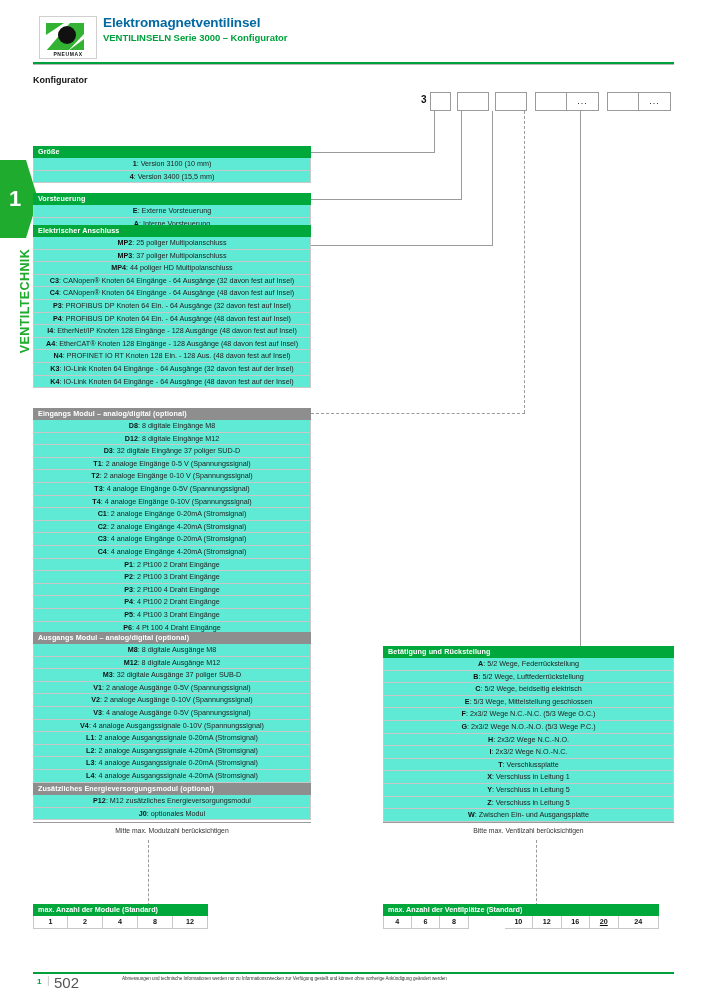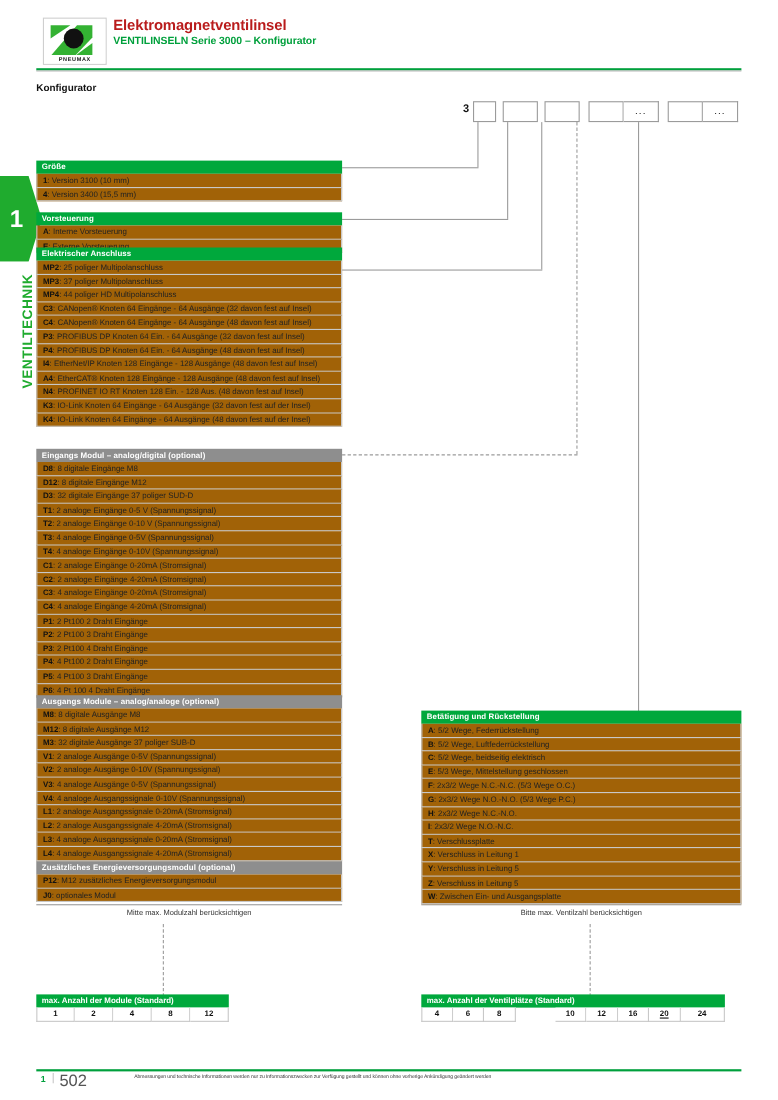--- a/index.html
+++ b/index.html
@@ -11,21 +11,21 @@
   }
   
   #header{position:absolute;left:0;top:0;width:707px;height:70px;}
   #logo{position:absolute;left:39px;top:16px;width:56px;height:41px;
         border:1px solid #cfcfcf;background:#fff;overflow:hidden;}
   #logo .sw{position:absolute;left:0;top:0;width:56px;height:41px;}
   #logo .lbl{position:absolute;left:0;bottom:1px;width:56px;text-align:center;
         font-size:5px;font-weight:bold;letter-spacing:.6px;color:#111;
         font-family:"Liberation Sans",sans-serif;}
   #title{position:absolute;left:103px;top:15px;font-size:13.5px;font-weight:bold;
-         letter-spacing:-.1px;color:#b91c1c;}
+         letter-spacing:-.1px;color:#0369a1;}
   #subtitle{position:absolute;left:103px;top:32px;font-size:9.5px;font-weight:bold;
             color:#00a03c;letter-spacing:-.05px;}
   #hdr-rule{position:absolute;left:33px;top:62px;width:641px;height:2px;background:#00a03c;}
   #hdr-rule2{position:absolute;left:33px;top:64px;width:641px;height:1px;background:#b8b8b8;}
 
   
   #tab-arrow{position:absolute;left:0;top:160px;width:38px;height:78px;
      background:#1fab2e;clip-path:polygon(0 0,26px 0,38px 39px,26px 78px,0 78px);}
   #tab-num{position:absolute;left:0;top:160px;width:30px;height:78px;
      line-height:78px;text-align:center;color:#fff;font-size:22px;font-weight:bold;}
@@ -52,21 +52,21 @@
   .dashh{position:absolute;height:0;border-top:1px dashed #9b9b9b;}
 
   
   .tbl{position:absolute;box-sizing:border-box;}
   .th{box-sizing:border-box;height:12px;line-height:12px;padding:0 5px;
       font-size:7.2px;font-weight:bold;color:#fff;letter-spacing:.1px;}
   .th.green{background:#00a83c;}
   .th.gray{background:#8e8e8e;}
   .tr{box-sizing:border-box;height:12.6px;line-height:12.2px;padding:0 5px;
       font-size:7.2px;color:#222;border:1px solid #c8c8c8;border-top:none;
-      background:#a16207;white-space:nowrap;overflow:hidden;}
+      background:#5eead4;white-space:nowrap;overflow:hidden;text-align:center;}
   .tr b{font-weight:bold;color:#111;}
   .tbl .tr:first-of-type{border-top:none;}
 
   
   .note{position:absolute;font-size:6.8px;color:#333;text-align:center;}
 
   
   .cnt{position:absolute;}
   .cnt .ch{box-sizing:border-box;height:12px;line-height:12px;padding:0 5px;
       font-size:7.2px;font-weight:bold;color:#fff;background:#00a83c;}
@@ -143,22 +143,22 @@
 <div class="ln lnh" style="left:383px;top:822px;width:291px;"></div>
 
 <div class="tbl" style="left:33px;top:146px;width:278px;">
   <div class="th green">Größe</div>
   <div class="tr"><b>1</b><span>: Version 3100 (10 mm)</span></div>
   <div class="tr"><b>4</b><span>: Version 3400 (15,5 mm)</span></div>
 </div>
 
 <div class="tbl" style="left:33px;top:193px;width:278px;">
   <div class="th green">Vorsteuerung</div>
+  <div class="tr"><b>E</b><span>: Externe Vorsteuerung</span></div>
   <div class="tr"><b>A</b><span>: Interne Vorsteuerung</span></div>
-  <div class="tr"><b>E</b><span>: Externe Vorsteuerung</span></div>
 </div>
 
 <div class="tbl" style="left:33px;top:225px;width:278px;">
   <div class="th green">Elektrischer Anschluss</div>
   <div class="tr"><b>MP2</b><span>: 25 poliger Multipolanschluss</span></div>
   <div class="tr"><b>MP3</b><span>: 37 poliger Multipolanschluss</span></div>
   <div class="tr"><b>MP4</b><span>: 44 poliger HD Multipolanschluss</span></div>
   <div class="tr"><b>C3</b><span>: CANopen® Knoten 64 Eingänge - 64 Ausgänge (32 davon fest auf Insel)</span></div>
   <div class="tr"><b>C4</b><span>: CANopen® Knoten 64 Eingänge - 64 Ausgänge (48 davon fest auf Insel)</span></div>
   <div class="tr"><b>P3</b><span>: PROFIBUS DP Knoten 64 Ein. - 64 Ausgänge (32 davon fest auf Insel)</span></div>
@@ -185,21 +185,21 @@
   <div class="tr"><b>C4</b><span>: 4 analoge Eingänge 4-20mA (Stromsignal)</span></div>
   <div class="tr"><b>P1</b><span>: 2 Pt100 2 Draht Eingänge</span></div>
   <div class="tr"><b>P2</b><span>: 2 Pt100 3 Draht Eingänge</span></div>
   <div class="tr"><b>P3</b><span>: 2 Pt100 4 Draht Eingänge</span></div>
   <div class="tr"><b>P4</b><span>: 4 Pt100 2 Draht Eingänge</span></div>
   <div class="tr"><b>P5</b><span>: 4 Pt100 3 Draht Eingänge</span></div>
   <div class="tr"><b>P6</b><span>: 4 Pt 100 4 Draht Eingänge</span></div>
 </div>
 
 <div class="tbl" style="left:33px;top:632px;width:278px;">
-  <div class="th gray">Ausgangs Module – analog/analoge  (optional)</div>
+  <div class="th gray">Ausgangs Modul – analog/digital  (optional)</div>
   <div class="tr"><b>M8</b><span>: 8 digitale Ausgänge M8</span></div>
   <div class="tr"><b>M12</b><span>: 8 digitale Ausgänge M12</span></div>
   <div class="tr"><b>M3</b><span>: 32 digitale Ausgänge 37 poliger SUB-D</span></div>
   <div class="tr"><b>V1</b><span>: 2 analoge Ausgänge 0-5V (Spannungssignal)</span></div>
   <div class="tr"><b>V2</b><span>: 2 analoge Ausgänge 0-10V (Spannungssignal)</span></div>
   <div class="tr"><b>V3</b><span>: 4 analoge Ausgänge 0-5V (Spannungssignal)</span></div>
   <div class="tr"><b>V4</b><span>: 4 analoge Ausgangssignale 0-10V (Spannungssignal)</span></div>
   <div class="tr"><b>L1</b><span>: 2 analoge Ausgangssignale 0-20mA (Stromsignal)</span></div>
   <div class="tr"><b>L2</b><span>: 2 analoge Ausgangssignale 4-20mA (Stromsignal)</span></div>
   <div class="tr"><b>L3</b><span>: 4 analoge Ausgangssignale 0-20mA (Stromsignal)</span></div>

